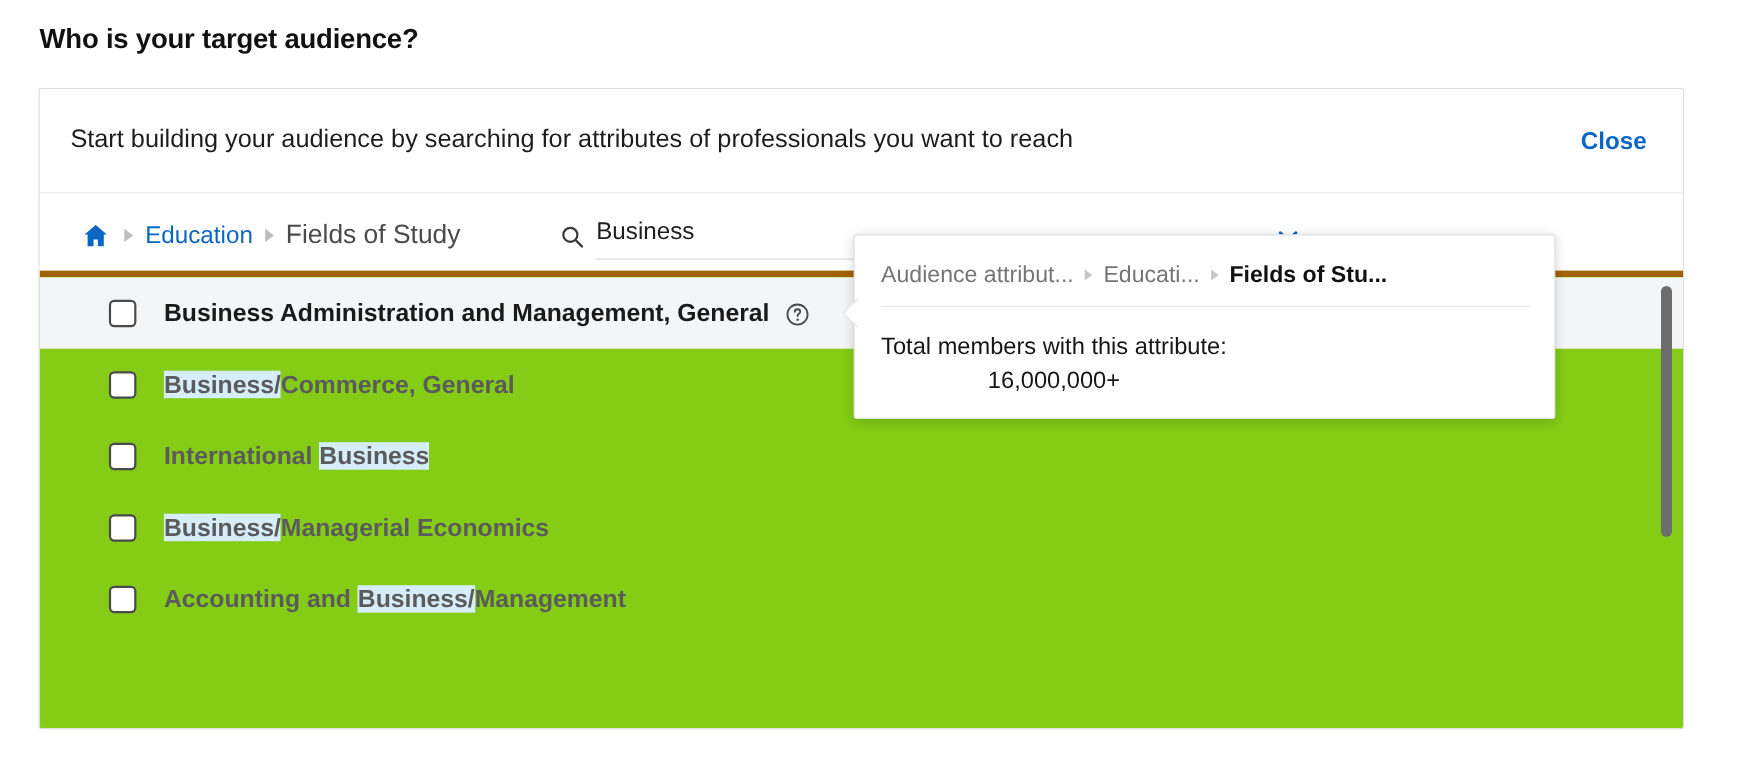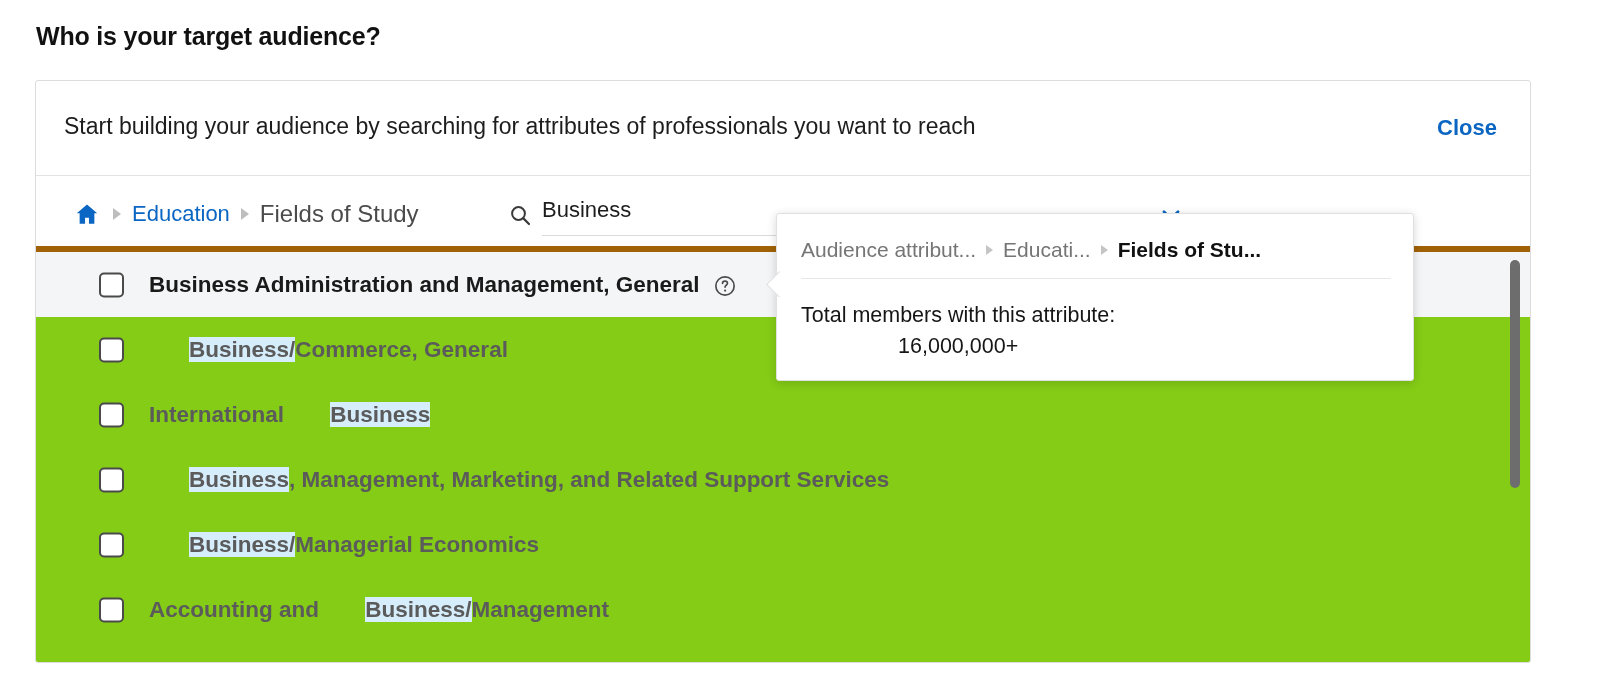--- a/index.html
+++ b/index.html
@@ -195,21 +195,20 @@
     font-size: 22.5px;
     color: #5b5b5b;
     white-space: nowrap;
     line-height: 1.2;
   }
   .result-row.hovered .row-label {
     color: #1a1a1a;
   }
   .hl {
     background: #d6edfb;
-    margin-left: 40px;
   }
   .help-icon {
     margin-left: 14px;
     width: 22px;
     height: 22px;
     flex: none;
     cursor: pointer;
     position: relative;
     top: 1px;
   }
@@ -368,24 +367,20 @@
           <div class="result-row">
             <span class="checkbox"></span>
             <span class="row-label"><span class="hl">Business/</span><span>Commerce, General</span></span>
           </div>
           <div class="result-row">
             <span class="checkbox"></span>
             <span class="row-label"><span>International </span><span class="hl">Business</span></span>
           </div>
           <div class="result-row">
             <span class="checkbox"></span>
-            <span class="row-label"><span class="hl">Business</span><span>, Management, Marketing, and Related Support Services</span></span>
-          </div>
-          <div class="result-row">
-            <span class="checkbox"></span>
             <span class="row-label"><span class="hl">Business/</span><span>Managerial Economics</span></span>
           </div>
           <div class="result-row">
             <span class="checkbox"></span>
             <span class="row-label"><span>Accounting and </span><span class="hl">Business/</span><span>Management</span></span>
           </div>
         </div>
       <div class="scroll-track">
         <div class="scroll-thumb"></div>
       </div>

